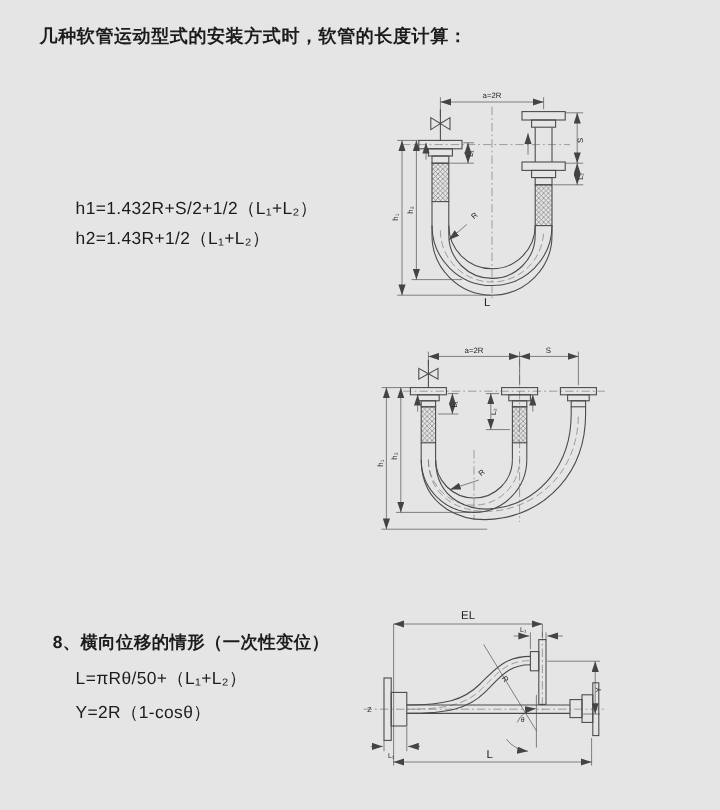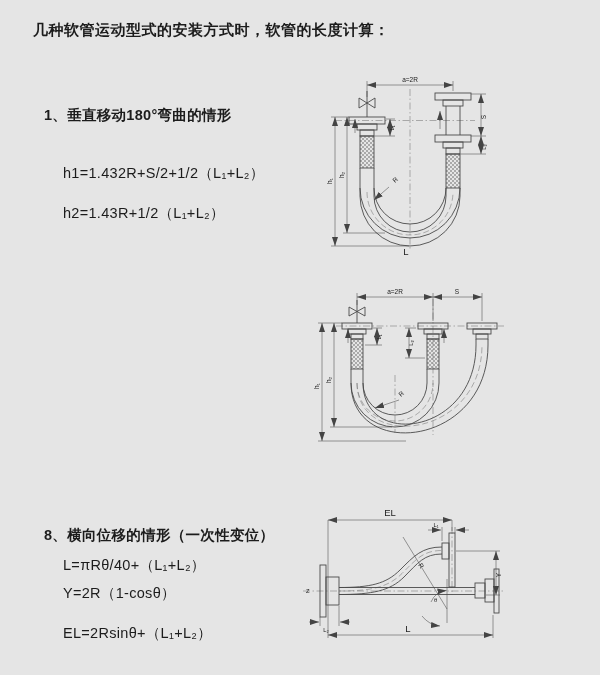--- a/index.html
+++ b/index.html
@@ -6,49 +6,47 @@
   .page {
     position:relative; width:600px; height:675px; background:#e5e5e5;
     font-family:"Liberation Sans","DejaVu Sans",sans-serif; color:#1c1c1c; overflow:hidden;
   }
   .title {
     position:absolute; left:33px; top:21px; font-size:15px; font-weight:700; letter-spacing:.5px;
   }
   .sec { position:absolute; left:0; width:300px; height:110px; }
   .sec-heading { position:absolute; left:44px; top:0; font-size:14.5px; font-weight:700; letter-spacing:.3px; white-space:nowrap; }
   .formula { position:absolute; left:63px; font-size:14.5px; letter-spacing:.3px; white-space:nowrap; }
-  .f0 { top:30px; } .f1 { top:58px; } .f2 { top:98px;text-align:center; }
+  .f0 { top:30px; } .f1 { top:58px; } .f2 { top:83px;text-align:center; }
   svg.diag { position:absolute; }
   .draw { stroke:#4a4a4a; fill:none; stroke-width:.9; }
   .dim  { stroke:#4a4a4a; fill:none; stroke-width:.55; }
   .cl   { stroke:#6a6a6a; fill:none; stroke-width:.5; stroke-dasharray:7 2.5 1.5 2.5; }
   .hosed{ stroke:#6a6a6a; fill:none; stroke-width:.5; stroke-dasharray:6 3; }
   text.dt { font-size:6.5px; fill:#222; stroke:none; font-family:"Liberation Sans","DejaVu Sans",sans-serif; }
   text.dt-s { font-size:5.8px; fill:#222; stroke:none; }
   text.dt-l { font-size:9.5px; fill:#222; stroke:none; }
 </style>
 </head>
 <body>
 
 <div class="page">
 
   <div class="title">几种软管运动型式的安装方式时，软管的长度计算：</div>
 
   <section class="sec" style="top:106px">
-    <div class="sec-heading">1、垂直移动180°弯曲的情形</div>
     <div class="formula f1">h1=1.432R+S/2+1/2（L₁+L₂）</div>
     <div class="formula f2">h2=1.43R+1/2（L₁+L₂）</div>
   </section>
 
 
   <section class="sec" style="top:526px">
     <div class="sec-heading">8、横向位移的情形（一次性变位）</div>
-    <div class="formula f0">L=πRθ/40+（L₁+L₂）</div>
+    <div class="formula f0">L=πRθ/50+（L₁+L₂）</div>
     <div class="formula f1">Y=2R（1-cosθ）</div>
-    <div class="formula f2">EL=2Rsinθ+（L₁+L₂）</div>
   </section>
 
   <svg class="diag" style="left:313px;top:73px" width="277" height="185" viewBox="0 0 277 185">
     <defs>
       <marker id="ar1" viewBox="0 0 10 6" refX="9" refY="3" markerWidth="10" markerHeight="6" orient="auto-start-reverse" markerUnits="userSpaceOnUse">
         <path d="M0,0 L9,3 L0,6 Z" fill="#444"></path>
       </marker>
       <pattern id="hb1" width="4" height="4" patternUnits="userSpaceOnUse">
         <path d="M0,0 L4,4 M4,0 L0,4" stroke="#777" stroke-width="0.55"></path>
       </pattern>

